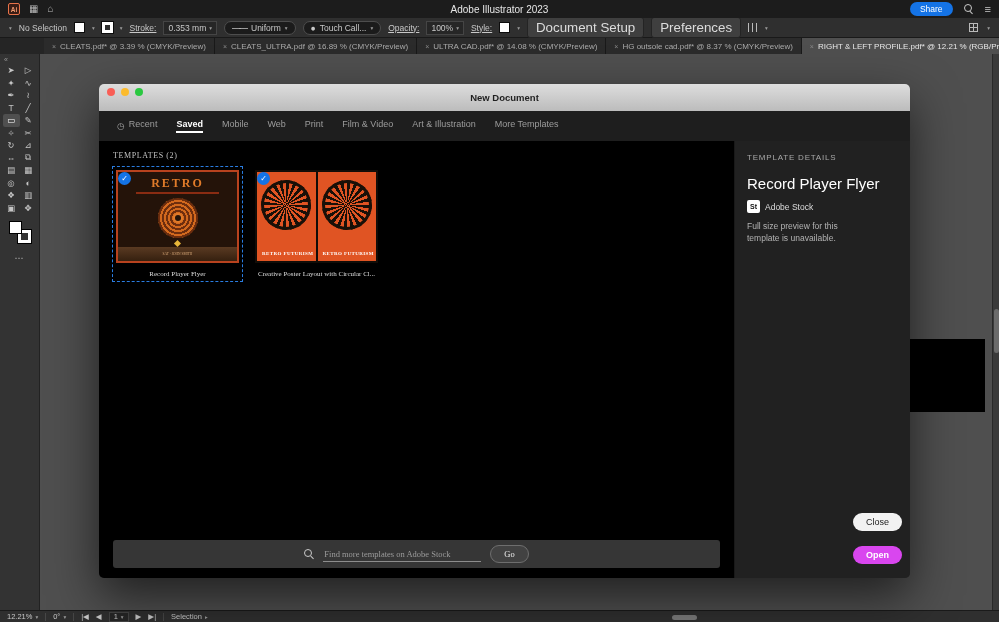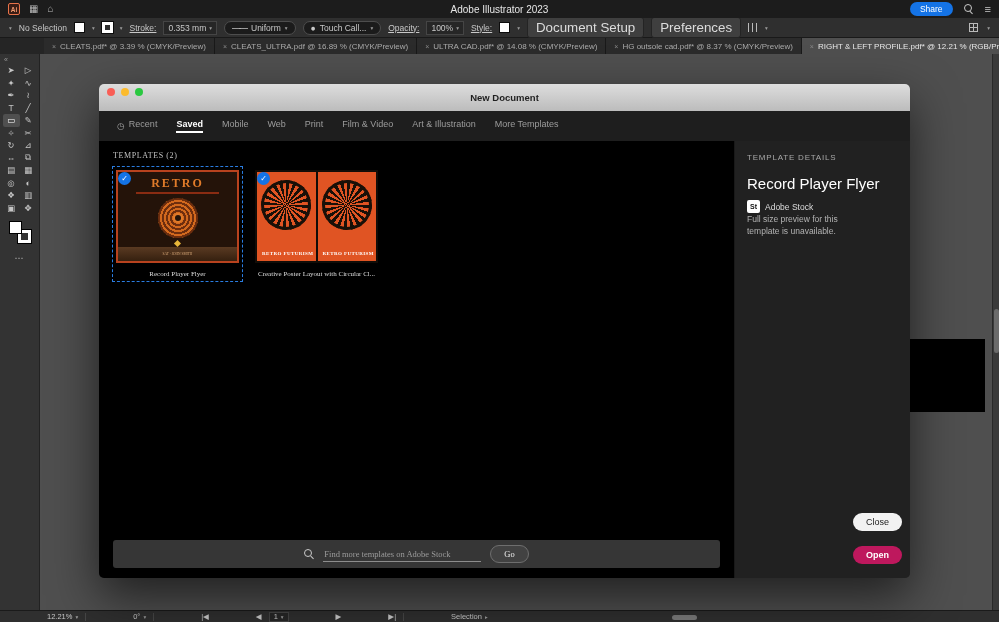--- a/index.html
+++ b/index.html
@@ -63,21 +63,21 @@
   .canvas { position:absolute; top:54px; left:40px; right:7px; bottom:12px; background:#4f4f4f; z-index:1; }
   .black-art { position:absolute; left:907px; top:339px; width:78px; height:73px; background:#000; z-index:2; }
   .v-scroll { position:absolute; top:54px; right:0; width:7px; bottom:12px; background:#3a3a3a; border-left:1px solid #292929; z-index:3; }
   .v-thumb { position:absolute; top:255px; left:1px; width:5px; height:44px; background:#6b6b6b; border-radius:3px; }
 
   
   .status-bar { position:absolute; left:0; right:0; bottom:0; height:12px; background:#2f2f2f;
                 border-top:1px solid #1a1a1a; display:flex; align-items:center; gap:7px;
                 font-size:7.5px; color:#c8c8c8; padding:0 7px; z-index:15; }
   .sb-sep { width:1px; height:8px; background:#474747; }
-  .sb-item { display:flex; align-items:center; gap:3px;margin-left:40px; }
+  .sb-item { display:flex; align-items:center; gap:3px; }
   .sb-box { background:#262626; border:1px solid #454545; padding:0 4px; height:10px; display:flex; align-items:center; gap:3px; }
   .h-thumb { position:absolute; left:672px; top:3.5px; width:25px; height:5px; background:#7a7a7a; border-radius:2.5px; }
 
   
   .dialog { position:absolute; left:99px; top:84px; width:811px; height:494px; background:#2b2b2b;
             border-radius:5px; overflow:hidden; box-shadow:0 18px 48px rgba(0,0,0,.6); z-index:30;
             display:flex; flex-direction:column; }
   .dlg-titlebar { height:27px; background:linear-gradient(#dddddd,#bcbcbc); position:relative;
                   display:flex; align-items:center; justify-content:center; font-size:9.5px; font-weight:bold; color:#1f1f1f; flex:none; }
   .traffic { position:absolute; left:8px; top:4px; display:flex; gap:6px; }
@@ -128,24 +128,24 @@
   .go-btn { border:1px solid #6e6e6e; background:#424242; color:#eee; font-size:8.5px; padding:3px 13px;
             border-radius:11px; font-family:inherit; }
   
   .dlg-details { width:176px; background:#212121; border-left:1px solid #191919; padding:12px; position:relative; }
   .details-header { font-size:8px; color:#a8a8a8; letter-spacing:.8px; }
   .details-title { font-size:15px; color:#fff; margin-top:13px; font-weight:normal; }
   .stock-row { display:flex; align-items:center; gap:5px; margin-top:8px; }
   .stock-badge { width:13px; height:13px; border-radius:2px; background:#fff; color:#101010; font-size:7px;
                  font-weight:bold; display:flex; align-items:center; justify-content:center; }
   .stock-label { font-size:8.5px; color:#ddd; }
-  .details-desc { font-size:8.5px; color:#b3b3b3; line-height:1.45; width:122px; }
+  .details-desc { font-size:8.5px; color:#b3b3b3; margin-top:7px; line-height:1.45; width:122px; }
   .dlg-actions { position:absolute; right:8px; bottom:14px; display:flex; gap:15px;flex-direction:column; }
   .close-btn { background:#f2f2f2; color:#222; border:none; border-radius:11px; padding:4px 13px; font-size:9px; font-family:inherit; }
-  .open-btn { background:#be185d; color:#fff; border:none; border-radius:11px; padding:4px 0; font-size:9px; font-weight:bold; font-family:inherit; }
+  .open-btn { background:#d946ef; color:#fff; border:none; border-radius:11px; padding:4px 0; font-size:9px; font-weight:bold; font-family:inherit; }
 </style>
 </head>
 <body>
 
 <div class="menubar">
   <div class="ai-badge">Ai</div>
   <span class="mb-ico">▦</span>
   <span class="mb-ico">⌂</span>
   <div class="mb-title">Adobe Illustrator 2023</div>
   <div class="mb-right">

